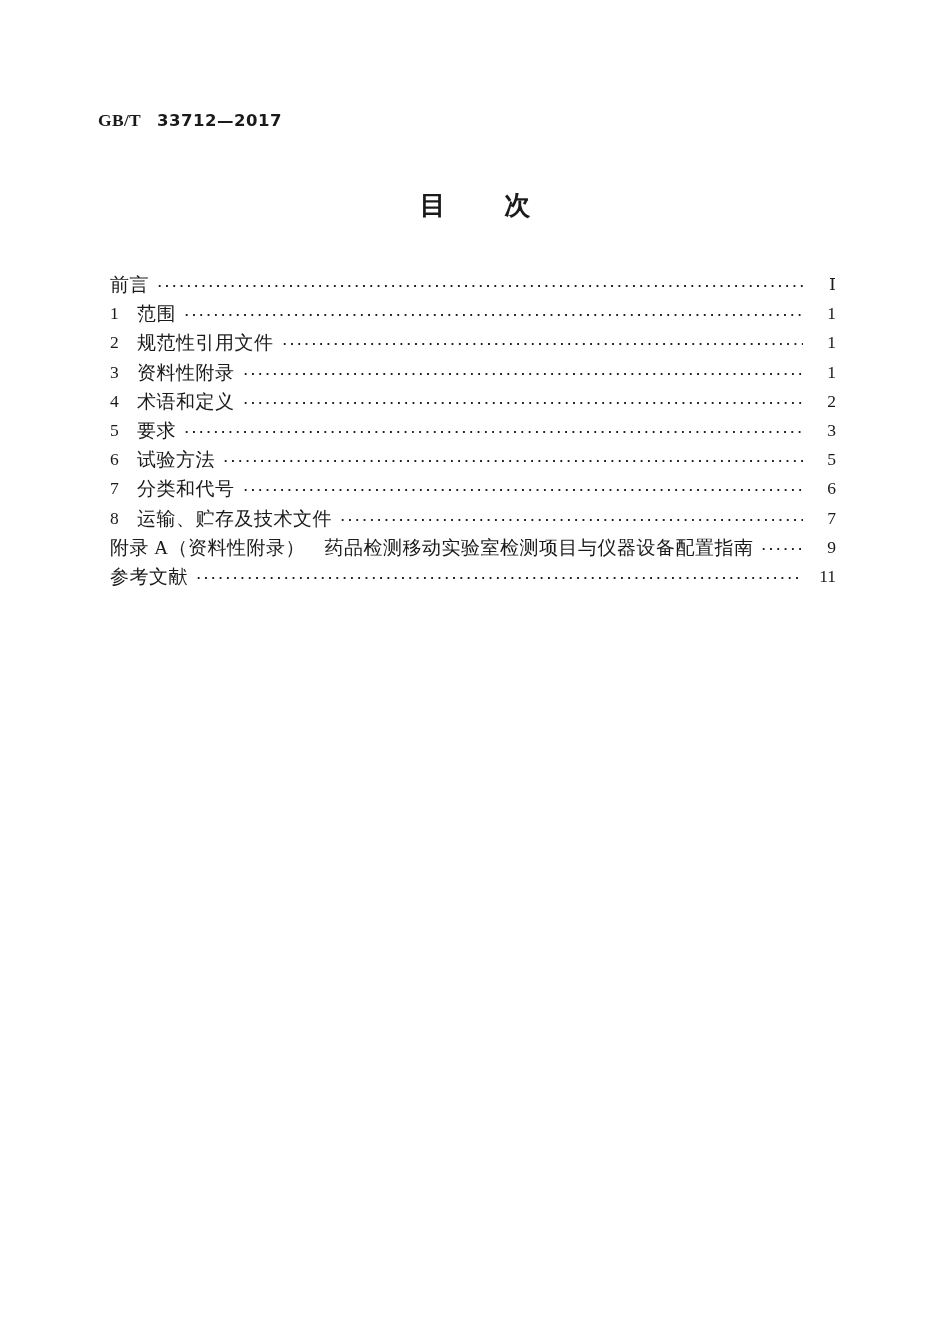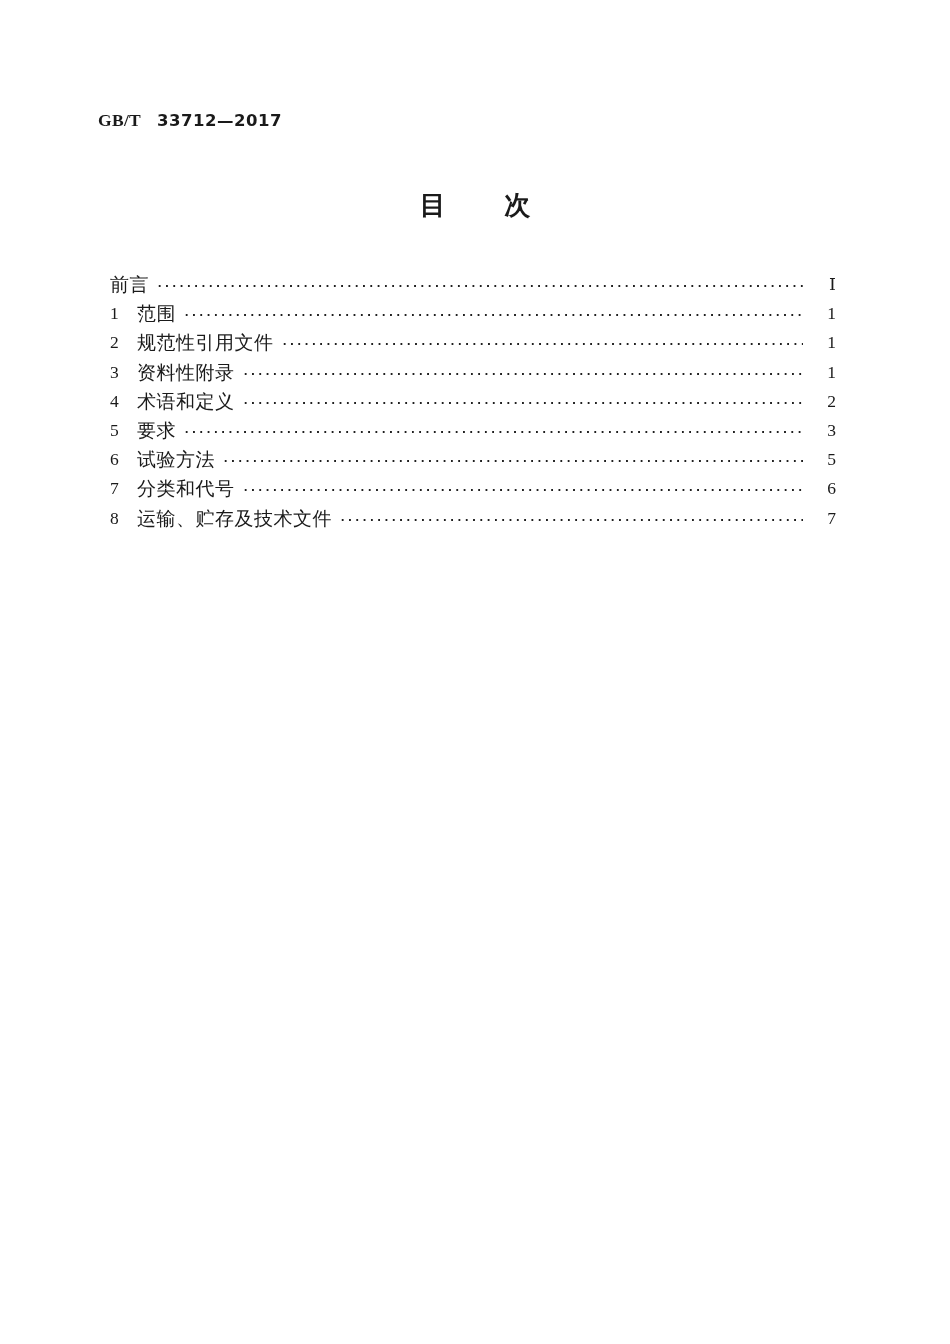--- a/index.html
+++ b/index.html
@@ -168,16 +168,28 @@
       <span class="toc-page">6</span>
     </div>
 
     <div class="toc-row">
       <span class="toc-num">8</span>
       <span class="toc-label">运输、贮存及技术文件</span>
       <span class="toc-leader"></span>
       <span class="toc-page">7</span>
     </div>
 
+    <div class="toc-row no-num">
 
+      <span class="toc-label">附录 A（资料性附录）　药品检测移动实验室检测项目与仪器设备配置指南</span>
+      <span class="toc-leader"></span>
+      <span class="toc-page">9</span>
+    </div>
+
+    <div class="toc-row no-num">
+
+      <span class="toc-label">参考文献</span>
+      <span class="toc-leader"></span>
+      <span class="toc-page">11</span>
+    </div>
   </div>
 
 </div>
 
 </body></html>

